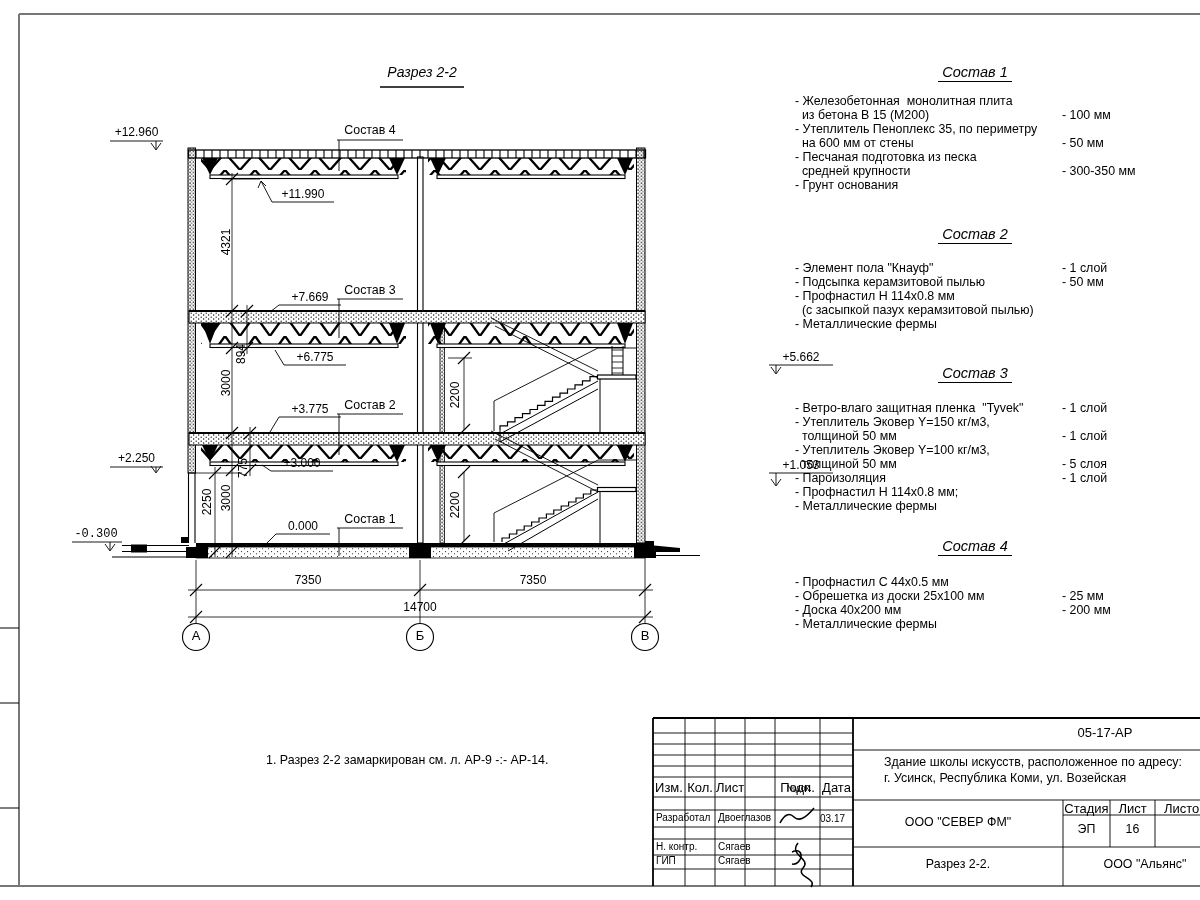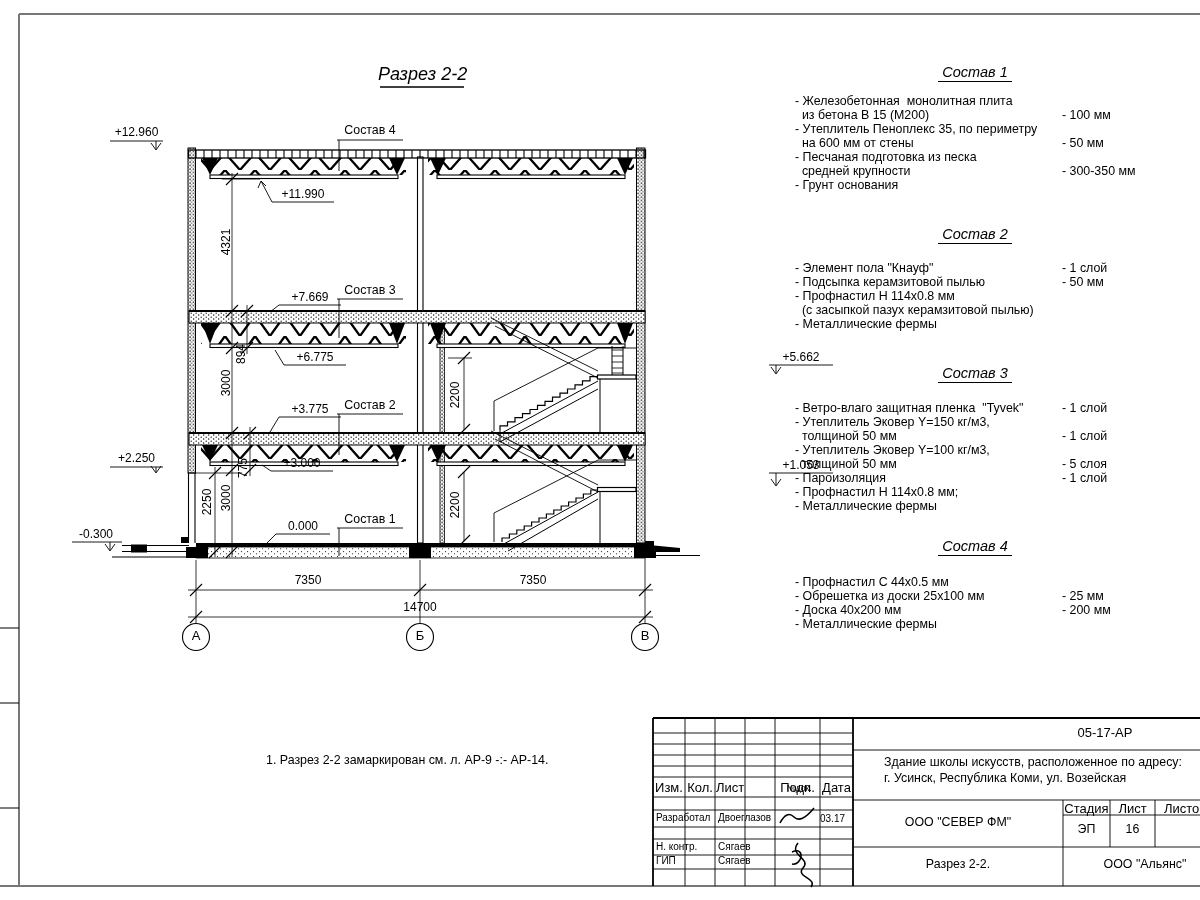--- a/index.html
+++ b/index.html
@@ -4,21 +4,21 @@
 <style>
   html,body{margin:0;padding:0;background:#fff;}
   .page{position:relative;width:1200px;height:900px;background:#ffffff;overflow:hidden;
         font-family:"Liberation Sans",sans-serif;color:#000;}
   svg.lines{position:absolute;left:0;top:0;}
   .t{position:absolute;color:#000;line-height:1.05;white-space:pre;}
   .ctr{text-align:center;}
   .it{font-style:italic;}
   .rot{transform:translate(-50%,-50%) rotate(-90deg);white-space:nowrap;}
   .f12{font-size:12px;} .f125{font-size:12.4px;} .f11{font-size:13px;}
-  .f10{font-size:10px;} .f9{font-size:8.6px;} .f13{font-size:13px;} .f15{font-size:18px;}
+  .f10{font-size:10px;} .f9{font-size:8.6px;} .f13{font-size:13px;} .f15{font-size:14px;}
   .spec-head-wrap{position:absolute;width:160px;text-align:center;}
   .spec-head{display:inline-block;font-style:italic;font-size:14.5px;border-bottom:1.5px solid #000;padding:0 4px 1px 4px;}
   .spec-rows{position:absolute;width:420px;}
   .srow{position:relative;height:14px;font-size:12.4px;white-space:pre;}
   .sval{position:absolute;left:267px;top:0;white-space:pre;}
 </style>
 </head>
 <body>
 
 <div class="page">
@@ -308,21 +308,21 @@
 <div class="t f12 ctr" style="left:110px;top:126px;width:53px;">+12.960</div>
 <div class="t f12 ctr" style="left:272px;top:188px;width:62px;">+11.990</div>
 <div class="t f12 ctr" style="left:279px;top:291px;width:62px;">+7.669</div>
 <div class="t f12 ctr" style="left:284px;top:351px;width:62px;">+6.775</div>
 <div class="t f12 ctr" style="left:769px;top:351px;width:64px;">+5.662</div>
 <div class="t f12 ctr" style="left:279px;top:403px;width:62px;">+3.775</div>
 <div class="t f12 ctr" style="left:271px;top:457px;width:62px;">+3.000</div>
 <div class="t f12 ctr" style="left:110px;top:452px;width:53px;">+2.250</div>
 <div class="t f12 ctr" style="left:769px;top:459px;width:64px;">+1.053</div>
 <div class="t f12 ctr" style="left:276px;top:520px;width:54px;">0.000</div>
-<div class="t f12 ctr" style="left:70px;top:528px;width:52px;">-0.300</div>
+<div class="t f12 ctr" style="left:70px;top:528px;width:52px;font-family:Liberation Mono, monospace;">-0.300</div>
 
 <div class="t f125 ctr" style="left:337px;top:124px;width:66px;">Состав 4</div>
 <div class="t f125 ctr" style="left:337px;top:284px;width:66px;">Состав 3</div>
 <div class="t f125 ctr" style="left:337px;top:399px;width:66px;">Состав 2</div>
 <div class="t f125 ctr" style="left:337px;top:513px;width:66px;">Состав 1</div>
 
 <div class="t f12 rot" style="left:226px;top:242px;">4321</div>
 <div class="t f12 rot" style="left:241px;top:354px;">894</div>
 <div class="t f12 rot" style="left:226px;top:383px;">3000</div>
 <div class="t f12 rot" style="left:243px;top:468px;">775</div>

